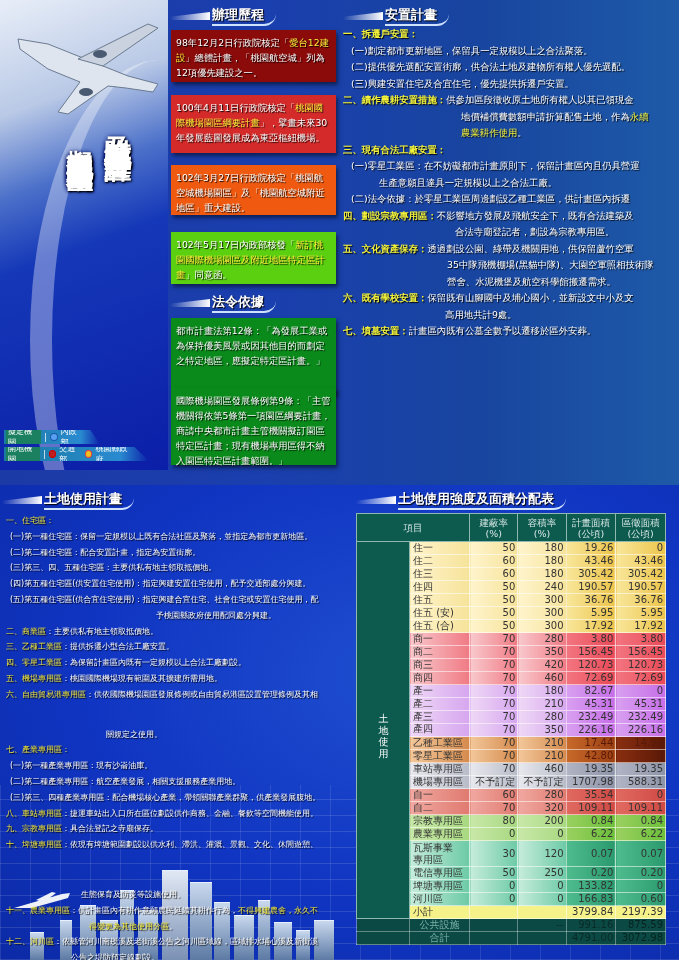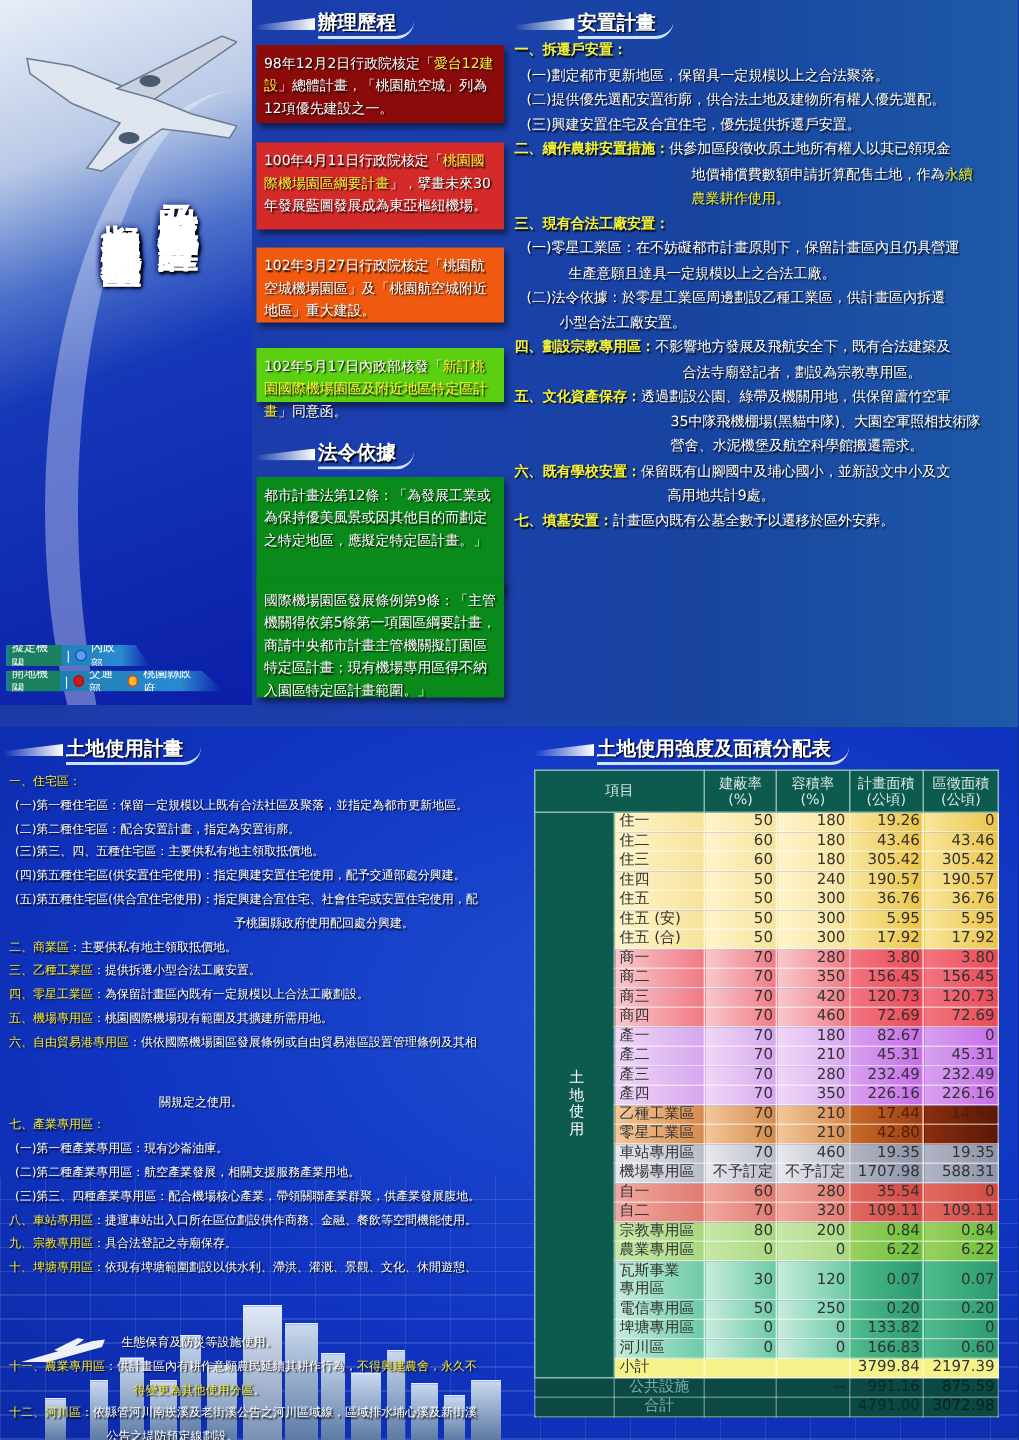--- a/index.html
+++ b/index.html
@@ -94,21 +94,21 @@
   </div>
   <div class="box" style="top:30px;height:52px;background:#8b0a0a">
     <span>98年12月2日行政院核定「</span><span class="hl">愛台12建設</span><span>」總體計畫，「桃園航空城」列為12項優先建設之一。</span>
   </div>
   <div class="box" style="top:95px;height:58px;background:#d42a2a">
     <span>100年4月11日行政院核定「</span><span class="hl">桃園國際機場園區綱要計畫</span><span>」，擘畫未來30年發展藍圖發展成為東亞樞紐機場。</span>
   </div>
   <div class="box" style="top:165px;height:50px;background:#f05a10">
     <span>102年3月27日行政院核定「桃園航空城機場園區」及「桃園航空城附近地區」重大建設。</span>
   </div>
-  <div class="box" style="top:232px;height:36px;background:#5ad010">
+  <div class="box" style="top:232px;height:52px;background:#5ad010">
     <span>102年5月17日內政部核發「</span><span class="hl">新訂桃園國際機場園區及附近地區特定區計畫</span><span>」同意函。</span>
   </div>
 
   <div class="sec-title" style="left:170px;top:294px">
     <span class="wing"></span>
     <span class="txt">法令依據</span>
   </div>
   <div class="box" style="top:318px;height:76px;background:#0a8a1a">
     <span>都市計畫法第12條：「為發展工業或為保持優美風景或因其他目的而劃定之特定地區，應擬定特定區計畫。」</span>
   </div>
@@ -134,21 +134,20 @@
         <span class="hy">永續</span>
       </div>
     <div class="row hang" style="padding-left:118px">
         <span class="hy">農業耕作使用</span>
         <span>。</span>
       </div>
     <div class="row h">三、現有合法工廠安置：</div>
     <div class="row ind1">(一)零星工業區：在不妨礙都市計畫原則下，保留計畫區內且仍具營運</div>
     <div class="row" style="padding-left:36px">生產意願且達具一定規模以上之合法工廠。</div>
     <div class="row ind1">(二)法令依據：於零星工業區周邊劃設乙種工業區，供計畫區內拆遷</div>
-    <div class="row" style="padding-left:30px">小型合法工廠安置。</div>
     <div class="row">
         <span class="h">四、劃設宗教專用區：</span>
         <span>不影響地方發展及飛航安全下，既有合法建築及</span>
       </div>
     <div class="row" style="padding-left:112px">合法寺廟登記者，劃設為宗教專用區。</div>
     <div class="row">
         <span class="h">五、文化資產保存：</span>
         <span>透過劃設公園、綠帶及機關用地，供保留蘆竹空軍</span>
       </div>
     <div class="row" style="padding-left:104px">35中隊飛機棚場(黑貓中隊)、大園空軍照相技術隊</div>
@@ -331,21 +330,21 @@
         <td class="c4">45.31</td>
       </tr>
       <tr class="g-ind">
         <td class="name" style="white-space: pre-line;">產三</td>
         <td class="c1">70</td>
         <td class="c2">280</td>
         <td class="c3">232.49</td>
         <td class="c4">232.49</td>
       </tr>
       <tr class="g-ind">
-        <td class="name" style="white-space: pre-line;">產四</td>
+        <td class="name" style="white-space: pre-line; font-family: Liberation Mono, monospace;">產四</td>
         <td class="c1">70</td>
         <td class="c2">350</td>
         <td class="c3">226.16</td>
         <td class="c4">226.16</td>
       </tr>
       <tr class="g-brn">
         <td class="name" style="white-space: pre-line;">乙種工業區</td>
         <td class="c1">70</td>
         <td class="c2">210</td>
         <td class="c3" style="color: rgb(90, 26, 8);">17.44</td>

